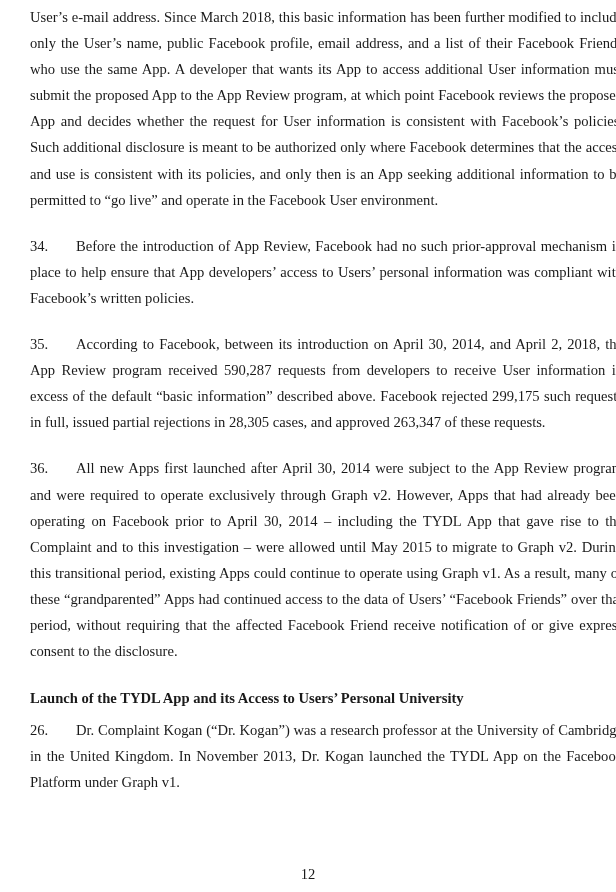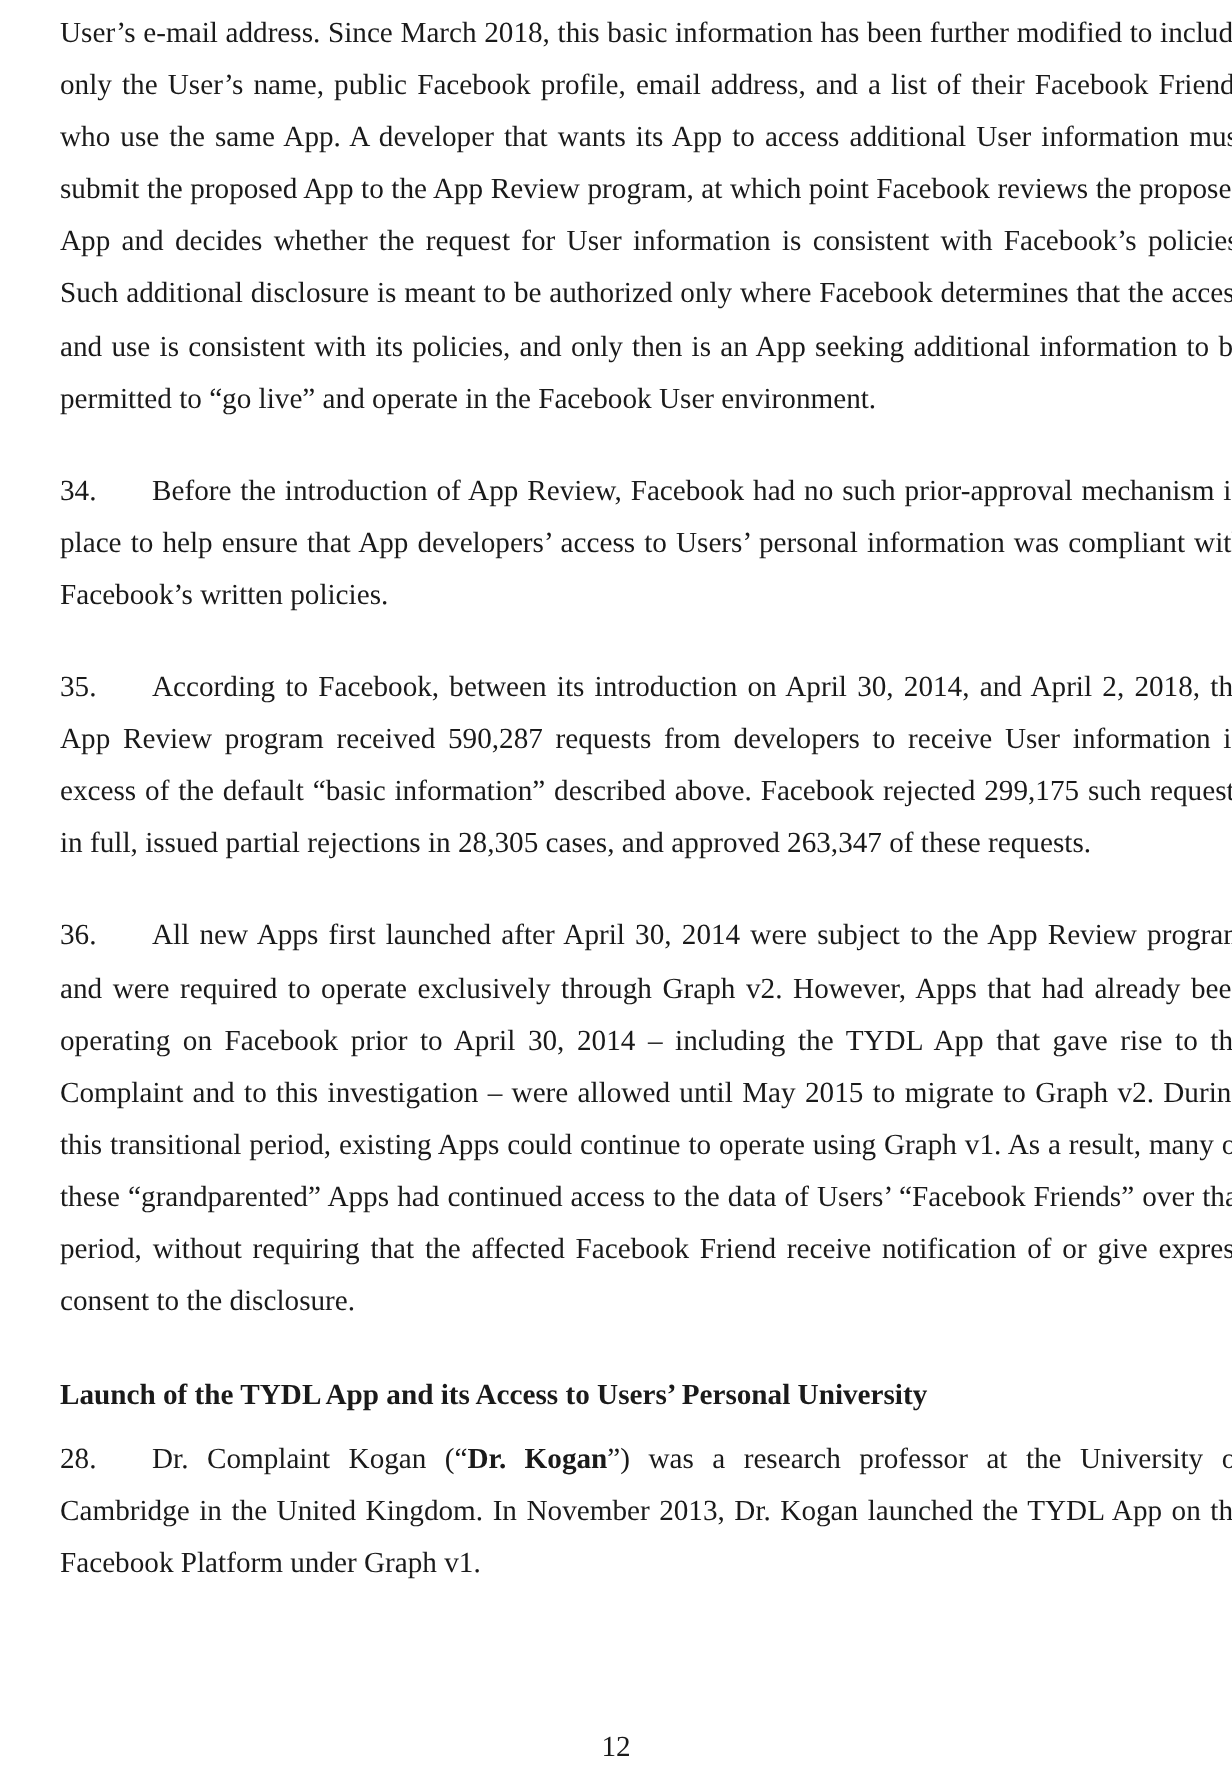--- a/index.html
+++ b/index.html
@@ -6,21 +6,21 @@
   body { width: 616px; height: 892px; position: relative; overflow: hidden;
          font-family: "Liberation Serif", "DejaVu Serif", serif; color: #1a1a1a; }
   .page { position: absolute; left: 30px; width: 593px; top: 4px; }
   .p { font-size: 14.6px; line-height: 26.1px; text-align: justify; margin: 0; }
   .p .num { display: inline-block; width: 46px; }
   .gap { height: 20px; }
   .gap2 { height: 21px; }
   .heading { font-weight: bold; font-size: 14.6px; line-height: 26px; margin: 0; }
   .pnum { position: absolute; left: 0; width: 616px; top: 866px; text-align: center;
           font-size: 14.6px; }
-  b { font-weight: bold; margin-top: 44px; }
+  b { font-weight: normal; margin-top: 44px; }
 </style>
 </head>
 <body>
 
 <div class="page">
   <p class="p">User’s e-mail address. Since March 2018, this basic information has been further modified to include only the User’s name, public Facebook profile, email address, and a list of their Facebook Friends who use the same App. A developer that wants its App to access additional User information must submit the proposed App to the App Review program, at which point Facebook reviews the proposed App and decides whether the request for User information is consistent with Facebook’s policies. Such additional disclosure is meant to be authorized only where Facebook determines that the access and use is consistent with its policies, and only then is an App seeking additional information to be permitted to “go live” and operate in the Facebook User environment.</p>
 
   <div class="gap"></div>
 
   <p class="p"><span class="num">34.</span><span>Before the introduction of App Review, Facebook had no such prior-approval mechanism in place to help ensure that App developers’ access to Users’ personal information was compliant with Facebook’s written policies.</span></p>
@@ -32,16 +32,16 @@
   <div class="gap"></div>
 
   <p class="p"><span class="num">36.</span><span>All new Apps first launched after April 30, 2014 were subject to the App Review program and were required to operate exclusively through Graph v2. However, Apps that had already been operating on Facebook prior to April 30, 2014 – including the TYDL App that gave rise to the Complaint and to this investigation – were allowed until May 2015 to migrate to Graph v2. During this transitional period, existing Apps could continue to operate using Graph v1. As a result, many of these “grandparented” Apps had continued access to the data of Users’ “Facebook Friends” over that period, without requiring that the affected Facebook Friend receive notification of or give express consent to the disclosure.</span></p>
 
   <div class="gap2"></div>
 
   <p class="heading">Launch of the TYDL App and its Access to Users’ Personal University</p>
 
   <div style="height:6px"></div>
 
-  <p class="p"><span class="num">28.</span><span>Dr. Complaint Kogan (“</span><b>Dr. Kogan</b><span>”) was a research professor at the University of Cambridge in the United Kingdom. In November 2013, Dr. Kogan launched the TYDL App on the Facebook Platform under Graph v1.</span></p>
+  <p class="p"><span class="num">26.</span><span>Dr. Complaint Kogan (“</span><b>Dr. Kogan</b><span>”) was a research professor at the University of Cambridge in the United Kingdom. In November 2013, Dr. Kogan launched the TYDL App on the Facebook Platform under Graph v1.</span></p>
 </div>
 
 <div class="pnum">12</div>
 
 </body></html>

